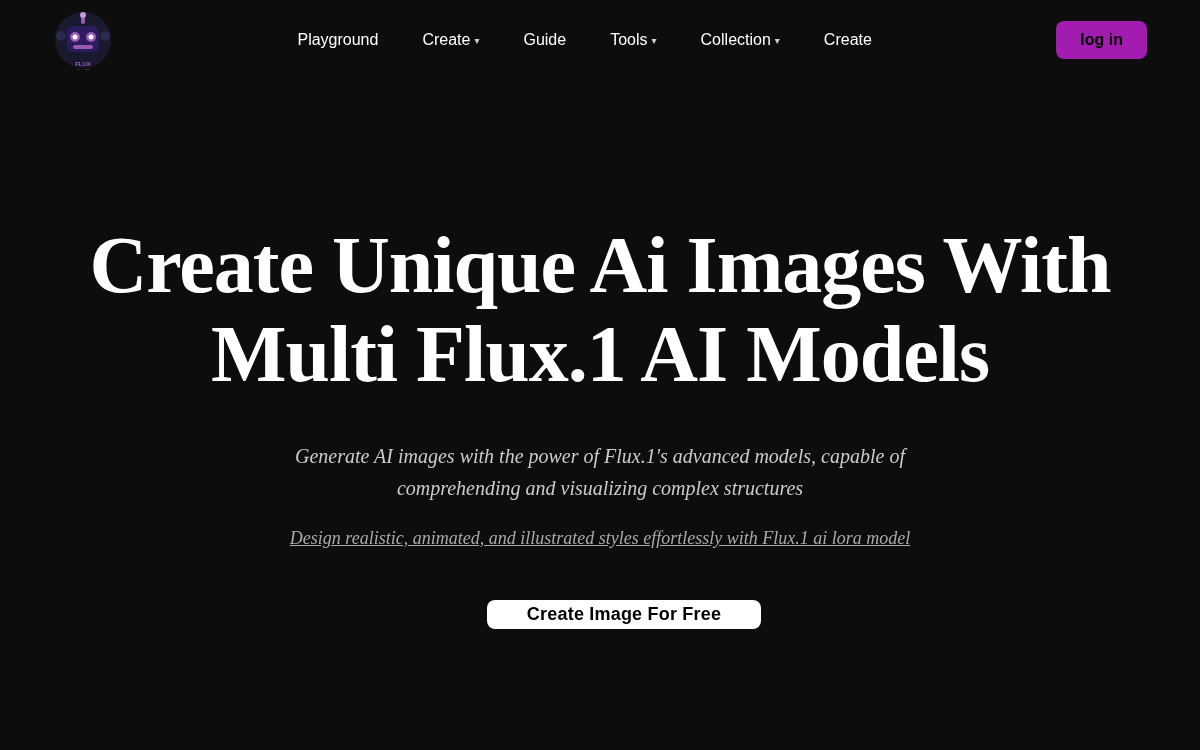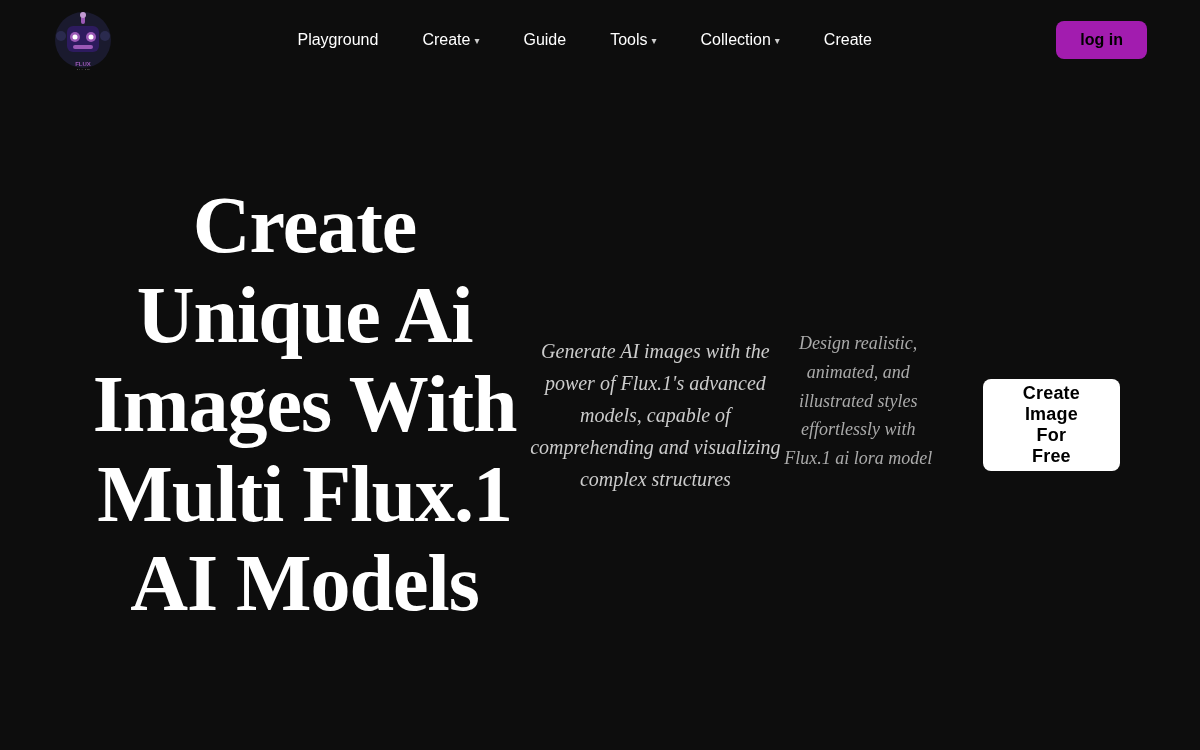--- a/index.html
+++ b/index.html
@@ -79,21 +79,21 @@
       border-radius: 8px;
       font-family: Arial, Helvetica, sans-serif;
       font-size: 16px;
       font-weight: 600;
       cursor: pointer;
     }
 
     
     .hero {
       display: flex;
-      flex-direction: row;
+      flex-direction: column;
       align-items: center;
       justify-content: center;
       text-align: center;
       padding: 60px 80px 40px;
       height: calc(750px - 80px);
     }
 
     .hero-title {
       font-size: 80px;
       font-weight: 700;
@@ -118,20 +118,21 @@
 
     .hero-sub2 {
       font-size: 18px;
       font-style: italic;
       color: #aaaaaa;
       line-height: 1.6;
       max-width: 700px;
       margin-bottom: 48px;
       font-family: Georgia, 'Times New Roman', serif;
       font-weight: 400;
+      text-decoration: underline;
     }
 
     .cta-button {
       background-color: #ffffff;
       color: #000000;
       border: none;
       padding: 4px 40px;
       border-radius: 8px;
       font-size: 18px;
       font-weight: 600;

